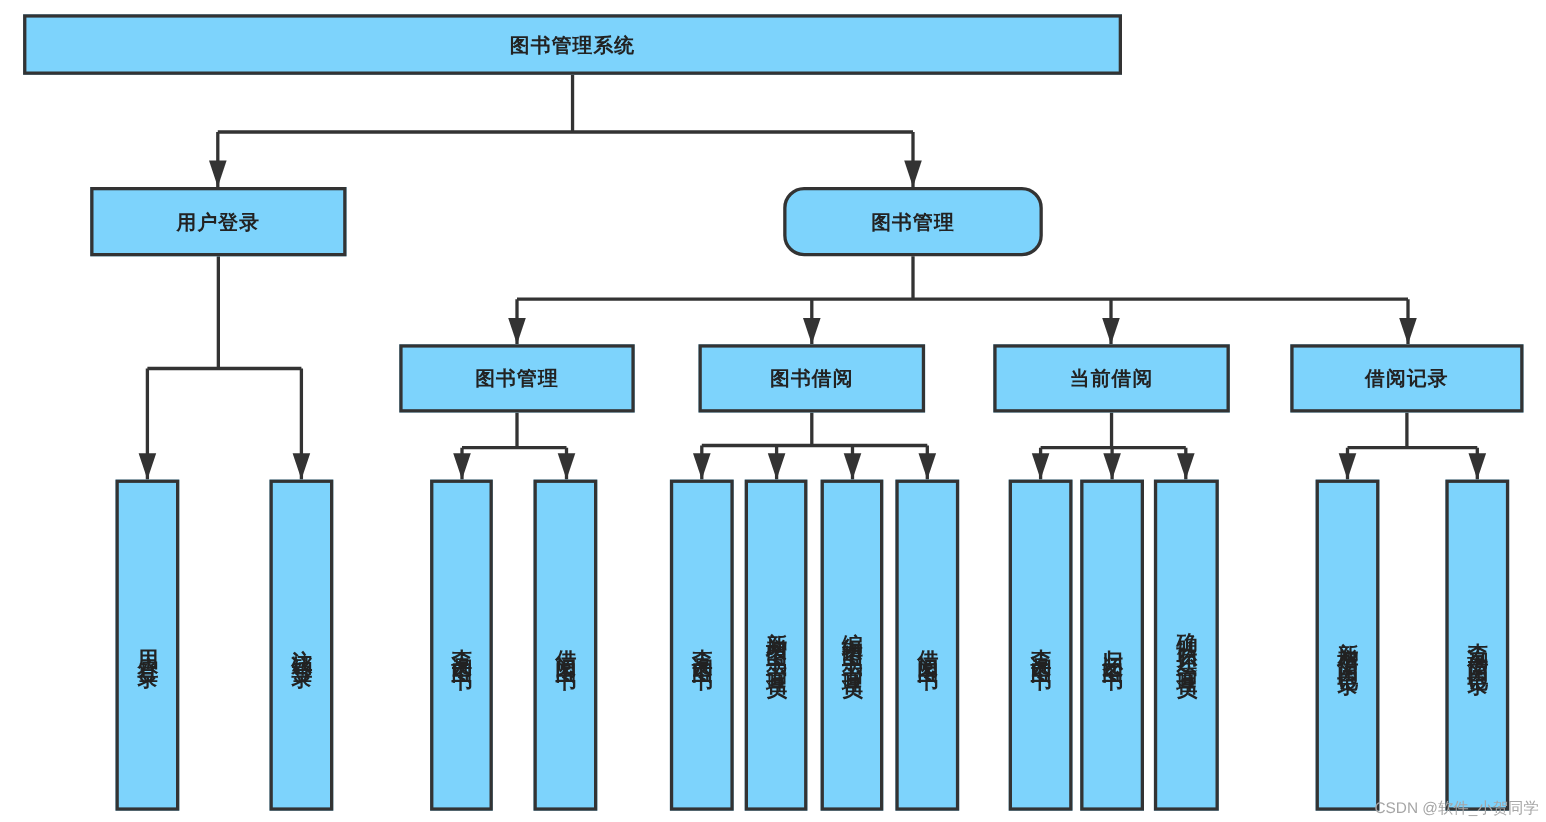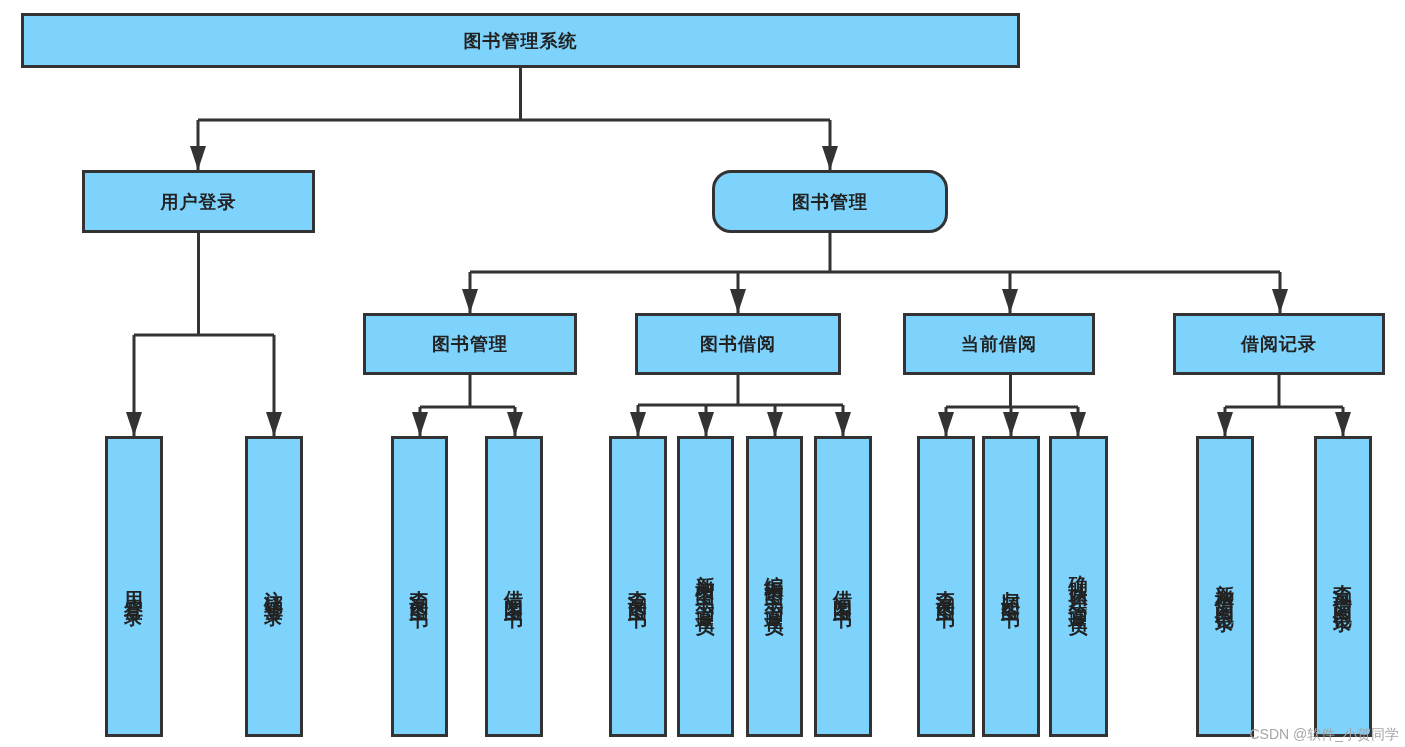--- a/index.html
+++ b/index.html
@@ -103,21 +103,21 @@
   <div class="box h" style="left:712px; top:170px; width:236px; height:63px;border-radius:19px;">
     <span>图书管理</span>
   </div>
 
   <div class="box h" style="left:363px; top:313px; width:214px; height:62px;">
     <span>图书管理</span>
   </div>
   <div class="box h" style="left:635px; top:313px; width:206px; height:62px;">
     <span>图书借阅</span>
   </div>
-  <div class="box h" style="left:903px; top:313px; width:192px; height:62px;">
+  <div class="box h" style="left:903px; top:313px; width:215px; height:62px;">
     <span>当前借阅</span>
   </div>
   <div class="box h" style="left:1173px; top:313px; width:212px; height:62px;">
     <span>借阅记录</span>
   </div>
 
   <div class="box v" style="left:105px; top:436px; width:58px; height:301px;">
     <span>用户登录</span>
   </div>
   <div class="box v" style="left:245px; top:436px; width:58px; height:301px;">

